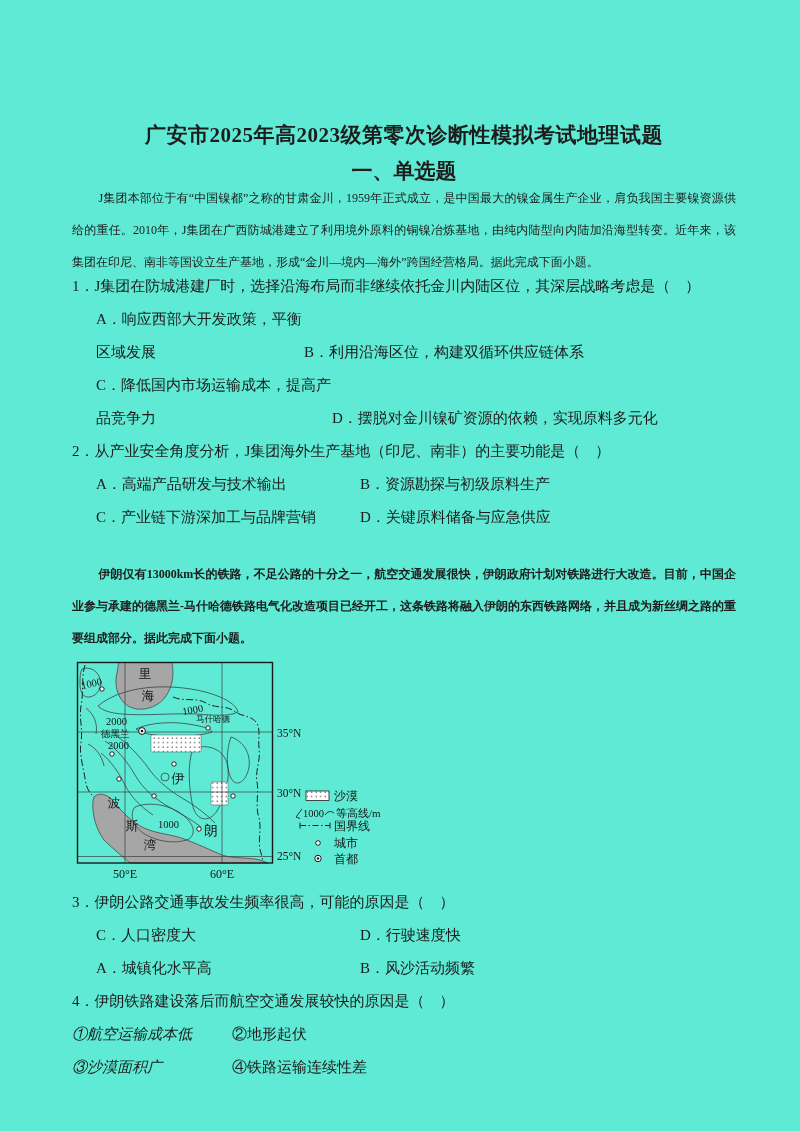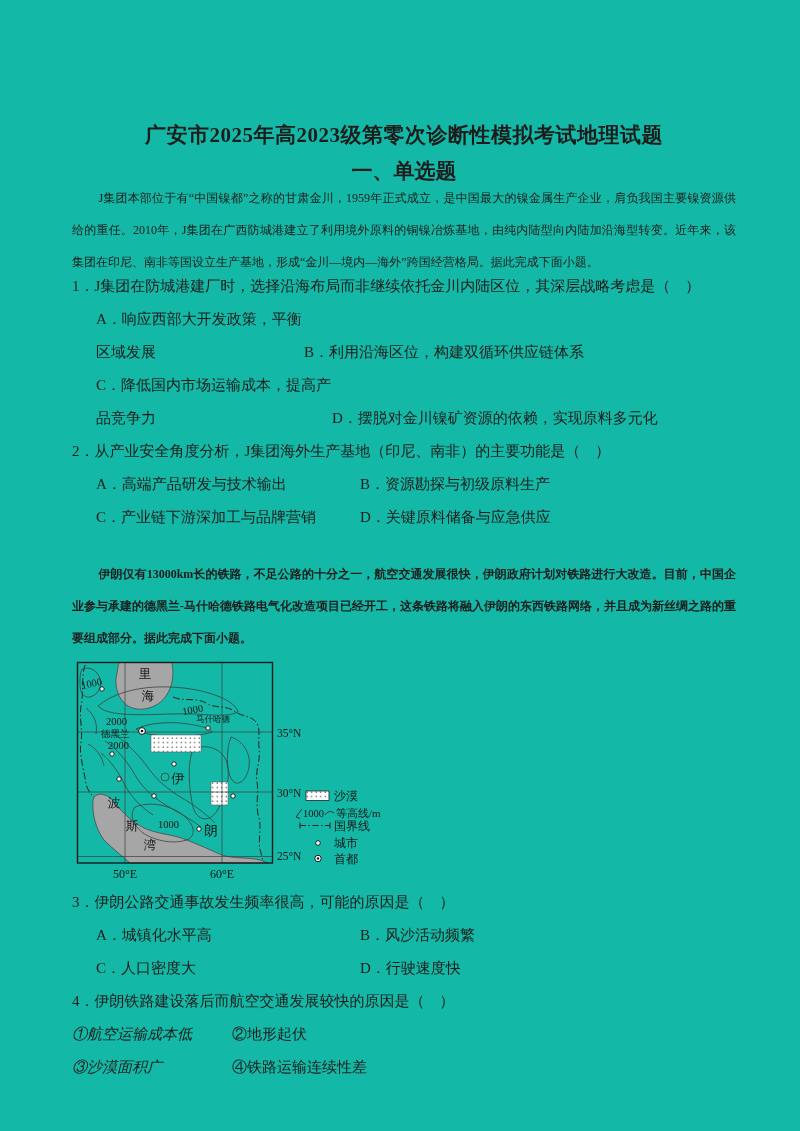--- a/index.html
+++ b/index.html
@@ -1,18 +1,18 @@
 <!DOCTYPE html>
 <html><head>
 <meta charset="utf-8">
 <style>
   * { margin:0; padding:0; box-sizing:border-box; }
   html,body { background:#ffffff; }
   .page {
-    width:800px; height:1131px; background:#14b8a6; position:relative; overflow:hidden;
+    width:800px; height:1131px; background:#5eead4; position:relative; overflow:hidden;
     font-family:"Liberation Serif","DejaVu Serif",serif; color:#1c1c1c;
   }
   .content { padding-left:72px; padding-right:64px; }
   .doc-title {
     padding-top:121px; font-size:21px; line-height:28px; font-weight:bold;
     text-align:center; letter-spacing:0.5px;
   }
   .section-heading { margin-top:11px; font-size:21px; line-height:22px; font-weight:bold;text-align:center; }
   .passage { font-size:12px; line-height:32px; text-align:justify; text-indent:2.2em; }
   .passage.p2 { margin-top:24px;font-weight:bold; }
@@ -164,24 +164,24 @@
           <circle cx="246" cy="202.5" r="3.2" fill="#ffffff" stroke="#111111" stroke-width="1"></circle>
           <circle cx="246" cy="202.5" r="1.2" fill="#111111"></circle>
         </g>
         <text x="262" y="206.5" font-size="12">首都</text>
       </g>
     </svg>
 
     <div class="qlist second">
       <div>3．伊朗公路交通事故发生频率很高，可能的原因是（　）</div>
       <div class="opt-line">
-        <span class="w264">A．城镇化水平高</span><span>B．风沙活动频繁</span>
+        <span class="w264">C．人口密度大</span><span>D．行驶速度快</span>
       </div>
       <div class="opt-line">
-        <span class="w264">C．人口密度大</span><span>D．行驶速度快</span>
+        <span class="w264">A．城镇化水平高</span><span>B．风沙活动频繁</span>
       </div>
       <div>4．伊朗铁路建设落后而航空交通发展较快的原因是（　）</div>
       <div class="q4-line">
         <span class="w160">①航空运输成本低</span><span>②地形起伏</span>
       </div>
       <div class="q4-line">
         <span class="w160">③沙漠面积广</span><span>④铁路运输连续性差</span>
       </div>
     </div>
 

